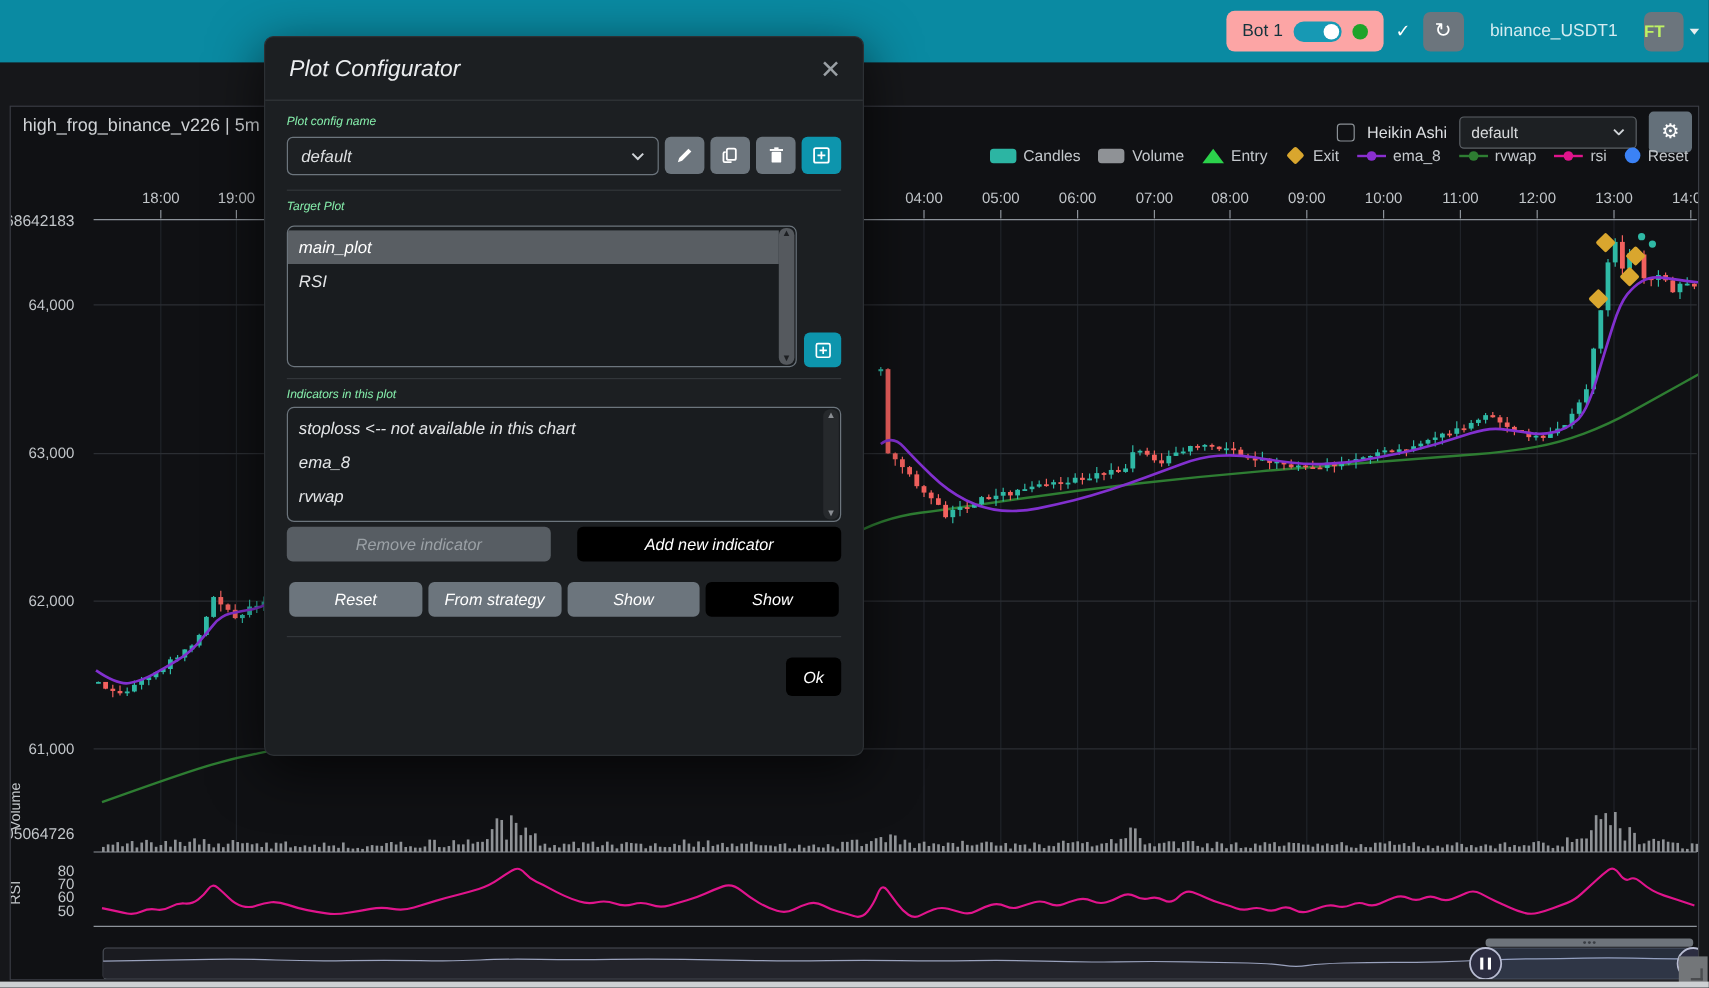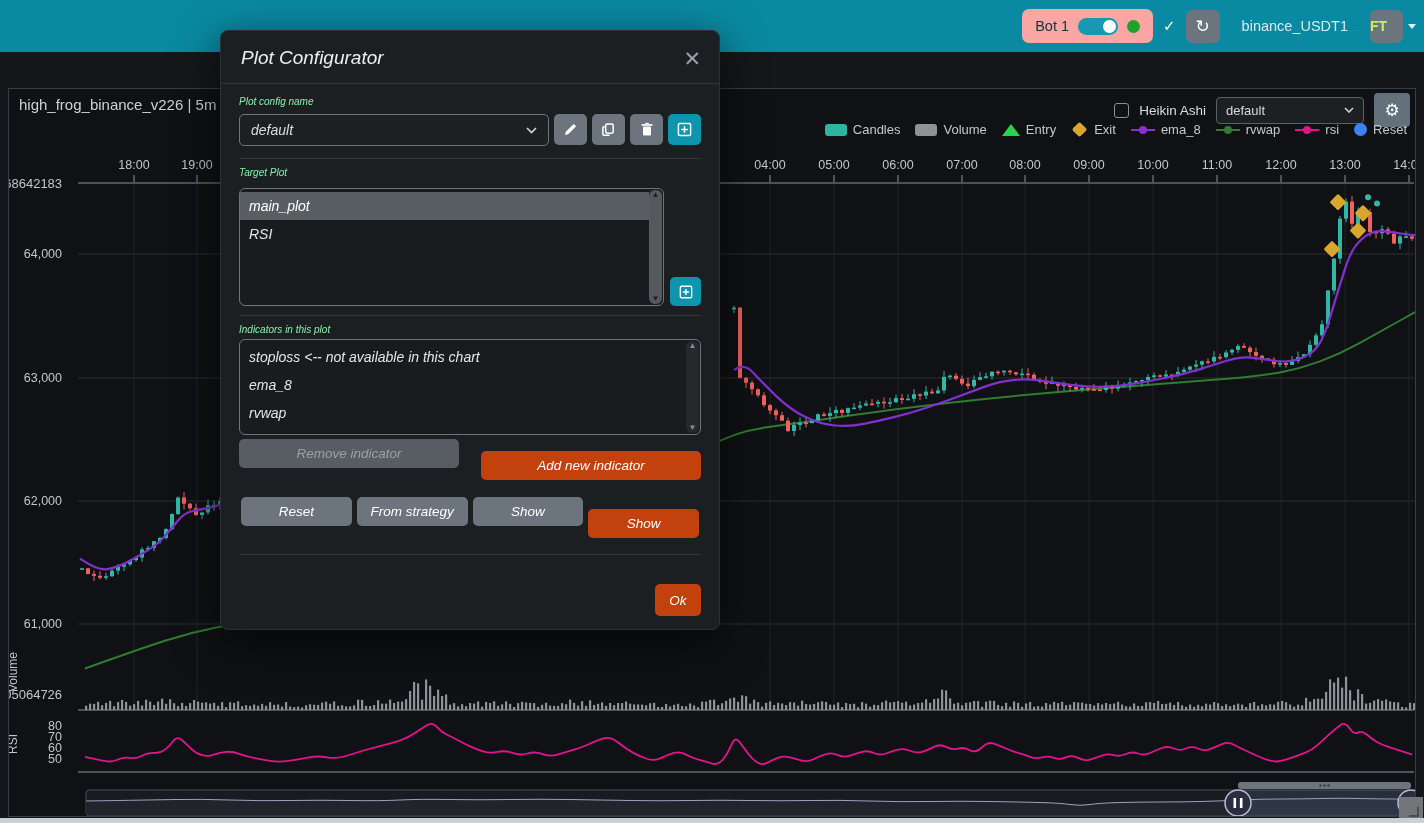--- a/index.html
+++ b/index.html
@@ -75,21 +75,21 @@
   .sbar.dark{background:#26292c;}
   .sbar span{font-size:8px;line-height:10px;}
   .sbar.light span{color:#1e2023;}
   .sbar.dark span{color:#8a8e93;}
   .btnrow{display:flex;gap:22px;margin-top:4px;}
   .btn{height:29px;border-radius:5px;font-size:13.5px;display:flex;align-items:center;
     justify-content:center;cursor:pointer;}
   .btn.half{flex:1;}
   .btn.grey{background:#6c757d;color:#ffffff;}
   .btn.disabled{background:#575d63;color:#9ba1a6;}
-  .btn.teal{background:#c2410c;color:#fff;margin-top:12px;}
+  .btn.teal{background:#000000;color:#fff;}
   .actions{display:flex;gap:5px;margin:17px 2px 0 2px;}
   .actions .btn{flex:1;}
   .m-foot{border-top:1px solid #32363a;margin:16px 18px 0 18px;padding:17px 0 0 0;
     display:flex;justify-content:flex-end;}
   .ok-btn{width:46px;height:32px;}
   
   .bottom-strip{position:absolute;left:0;bottom:0;width:1424px;height:5px;background:#cdd0d3;z-index:10;}
   .resize-sq{position:absolute;left:1399px;top:797px;width:24px;height:24px;background:#737679;z-index:6;}
   .resize-sq:after{content:"";position:absolute;right:4px;bottom:4px;width:8px;height:8px;
     border-right:2px solid #4a4c4f;border-bottom:2px solid #4a4c4f;}

